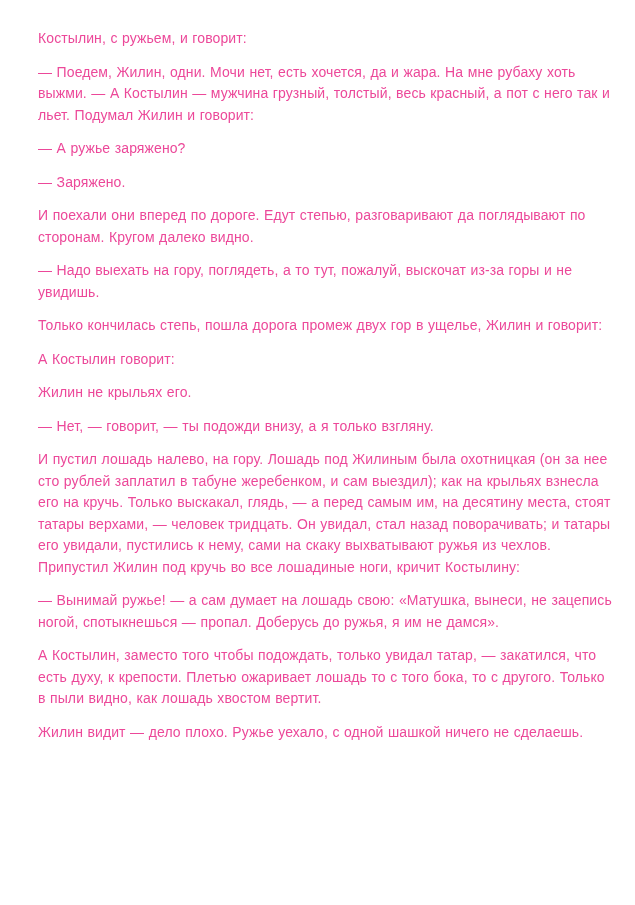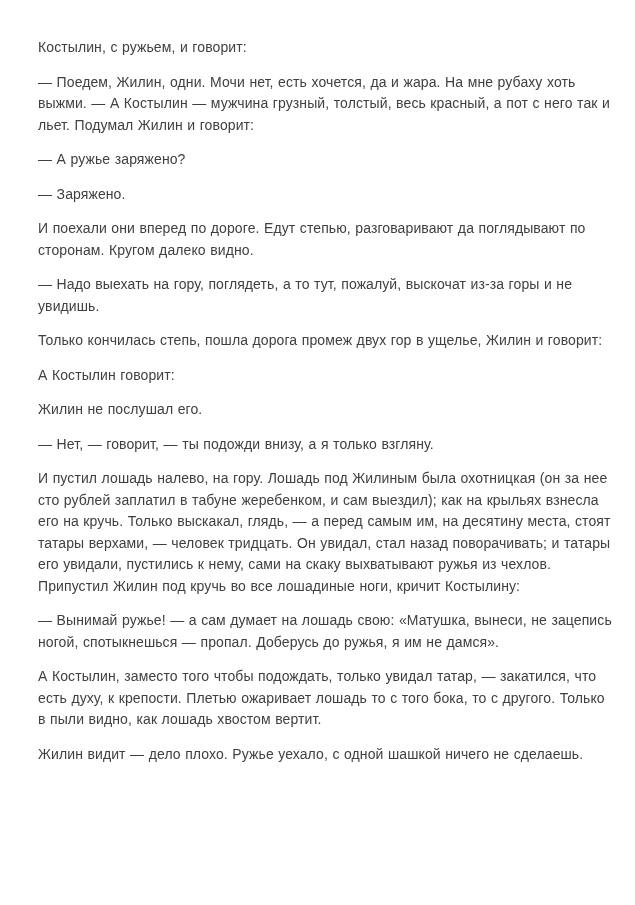--- a/index.html
+++ b/index.html
@@ -13,41 +13,41 @@
     overflow: hidden;
   }
   .page {
     box-sizing: border-box;
     width: 635px;
     height: 905px;
     padding: 24px 19px 0 38px;
     background: #ffffff;
   }
   .page p {
-    margin: 13px 0 12px 0;
+    margin: 4px 0 12px 0;
     max-width: 578px;
     font-family: "Liberation Sans", "DejaVu Sans", sans-serif;
     font-size: 14px;
     line-height: 21.5px;
-    color: #404040;
+    color: #ec4899;
     letter-spacing: 0.1px;
     word-spacing: 0.5px;
   }
 </style>
 </head>
 <body>
 
 <div class="page">
   <p>Костылин, с ружьем, и говорит:</p>
   <p>— Поедем, Жилин, одни. Мочи нет, есть хочется, да и жара. На мне рубаху хоть выжми. — А Костылин — мужчина грузный, толстый, весь красный, а пот с него так и льет. Подумал Жилин и говорит:</p>
   <p>— А ружье заряжено?</p>
   <p>— Заряжено.</p>
   <p>И поехали они вперед по дороге. Едут степью, разговаривают да поглядывают по сторонам. Кругом далеко видно.</p>
   <p>— Надо выехать на гору, поглядеть, а то тут, пожалуй, выскочат из-за горы и не увидишь.</p>
   <p>Только кончилась степь, пошла дорога промеж двух гор в ущелье, Жилин и говорит:</p>
   <p>А Костылин говорит:</p>
-  <p>Жилин не послушал его.</p>
+  <p>Жилин не крыльях его.</p>
   <p>— Нет, — говорит, — ты подожди внизу, а я только взгляну.</p>
   <p>И пустил лошадь налево, на гору. Лошадь под Жилиным была охотницкая (он за нее сто рублей заплатил в табуне жеребенком, и сам выездил); как на крыльях взнесла его на кручь. Только выскакал, глядь, — а перед самым им, на десятину места, стоят татары верхами, — человек тридцать. Он увидал, стал назад поворачивать; и татары его увидали, пустились к нему, сами на скаку выхватывают ружья из чехлов. Припустил Жилин под кручь во все лошадиные ноги, кричит Костылину:</p>
   <p>— Вынимай ружье! — а сам думает на лошадь свою: «Матушка, вынеси, не зацепись ногой, спотыкнешься — пропал. Доберусь до ружья, я им не дамся».</p>
   <p>А Костылин, заместо того чтобы подождать, только увидал татар, — закатился, что есть духу, к крепости. Плетью ожаривает лошадь то с того бока, то с другого. Только в пыли видно, как лошадь хвостом вертит.</p>
   <p>Жилин видит — дело плохо. Ружье уехало, с одной шашкой ничего не сделаешь.</p>
 </div>
 
 </body></html>

